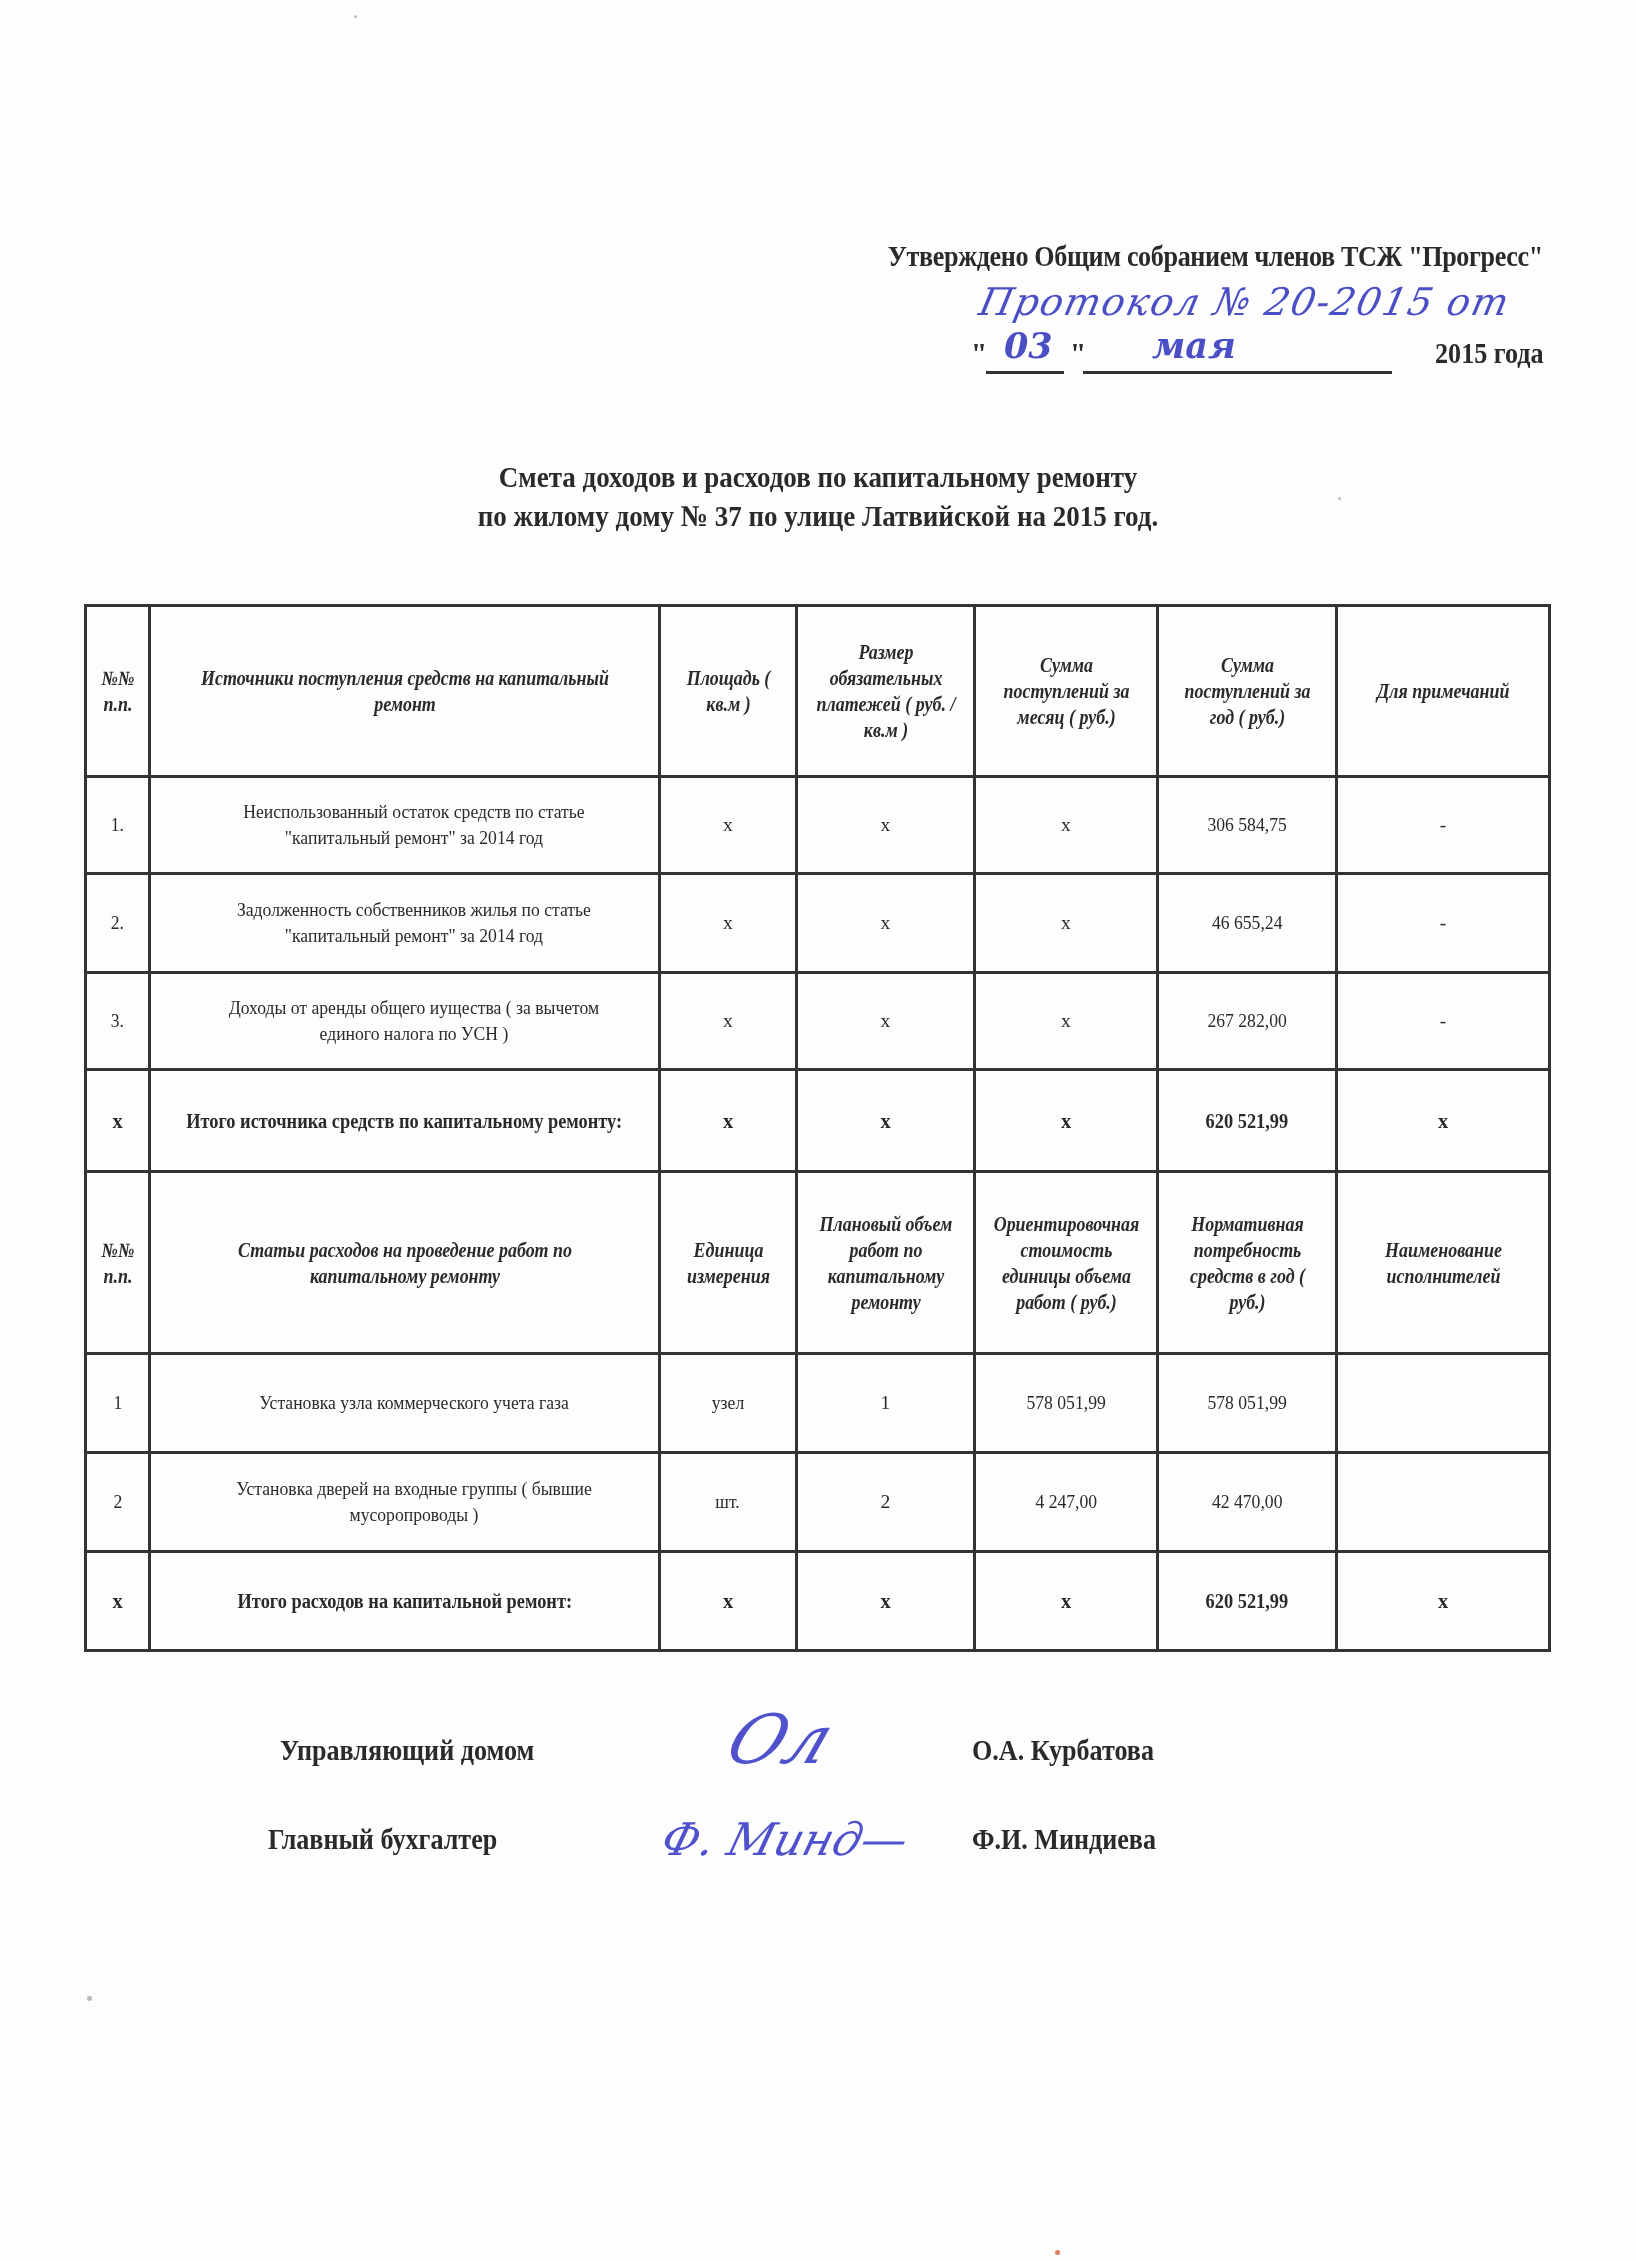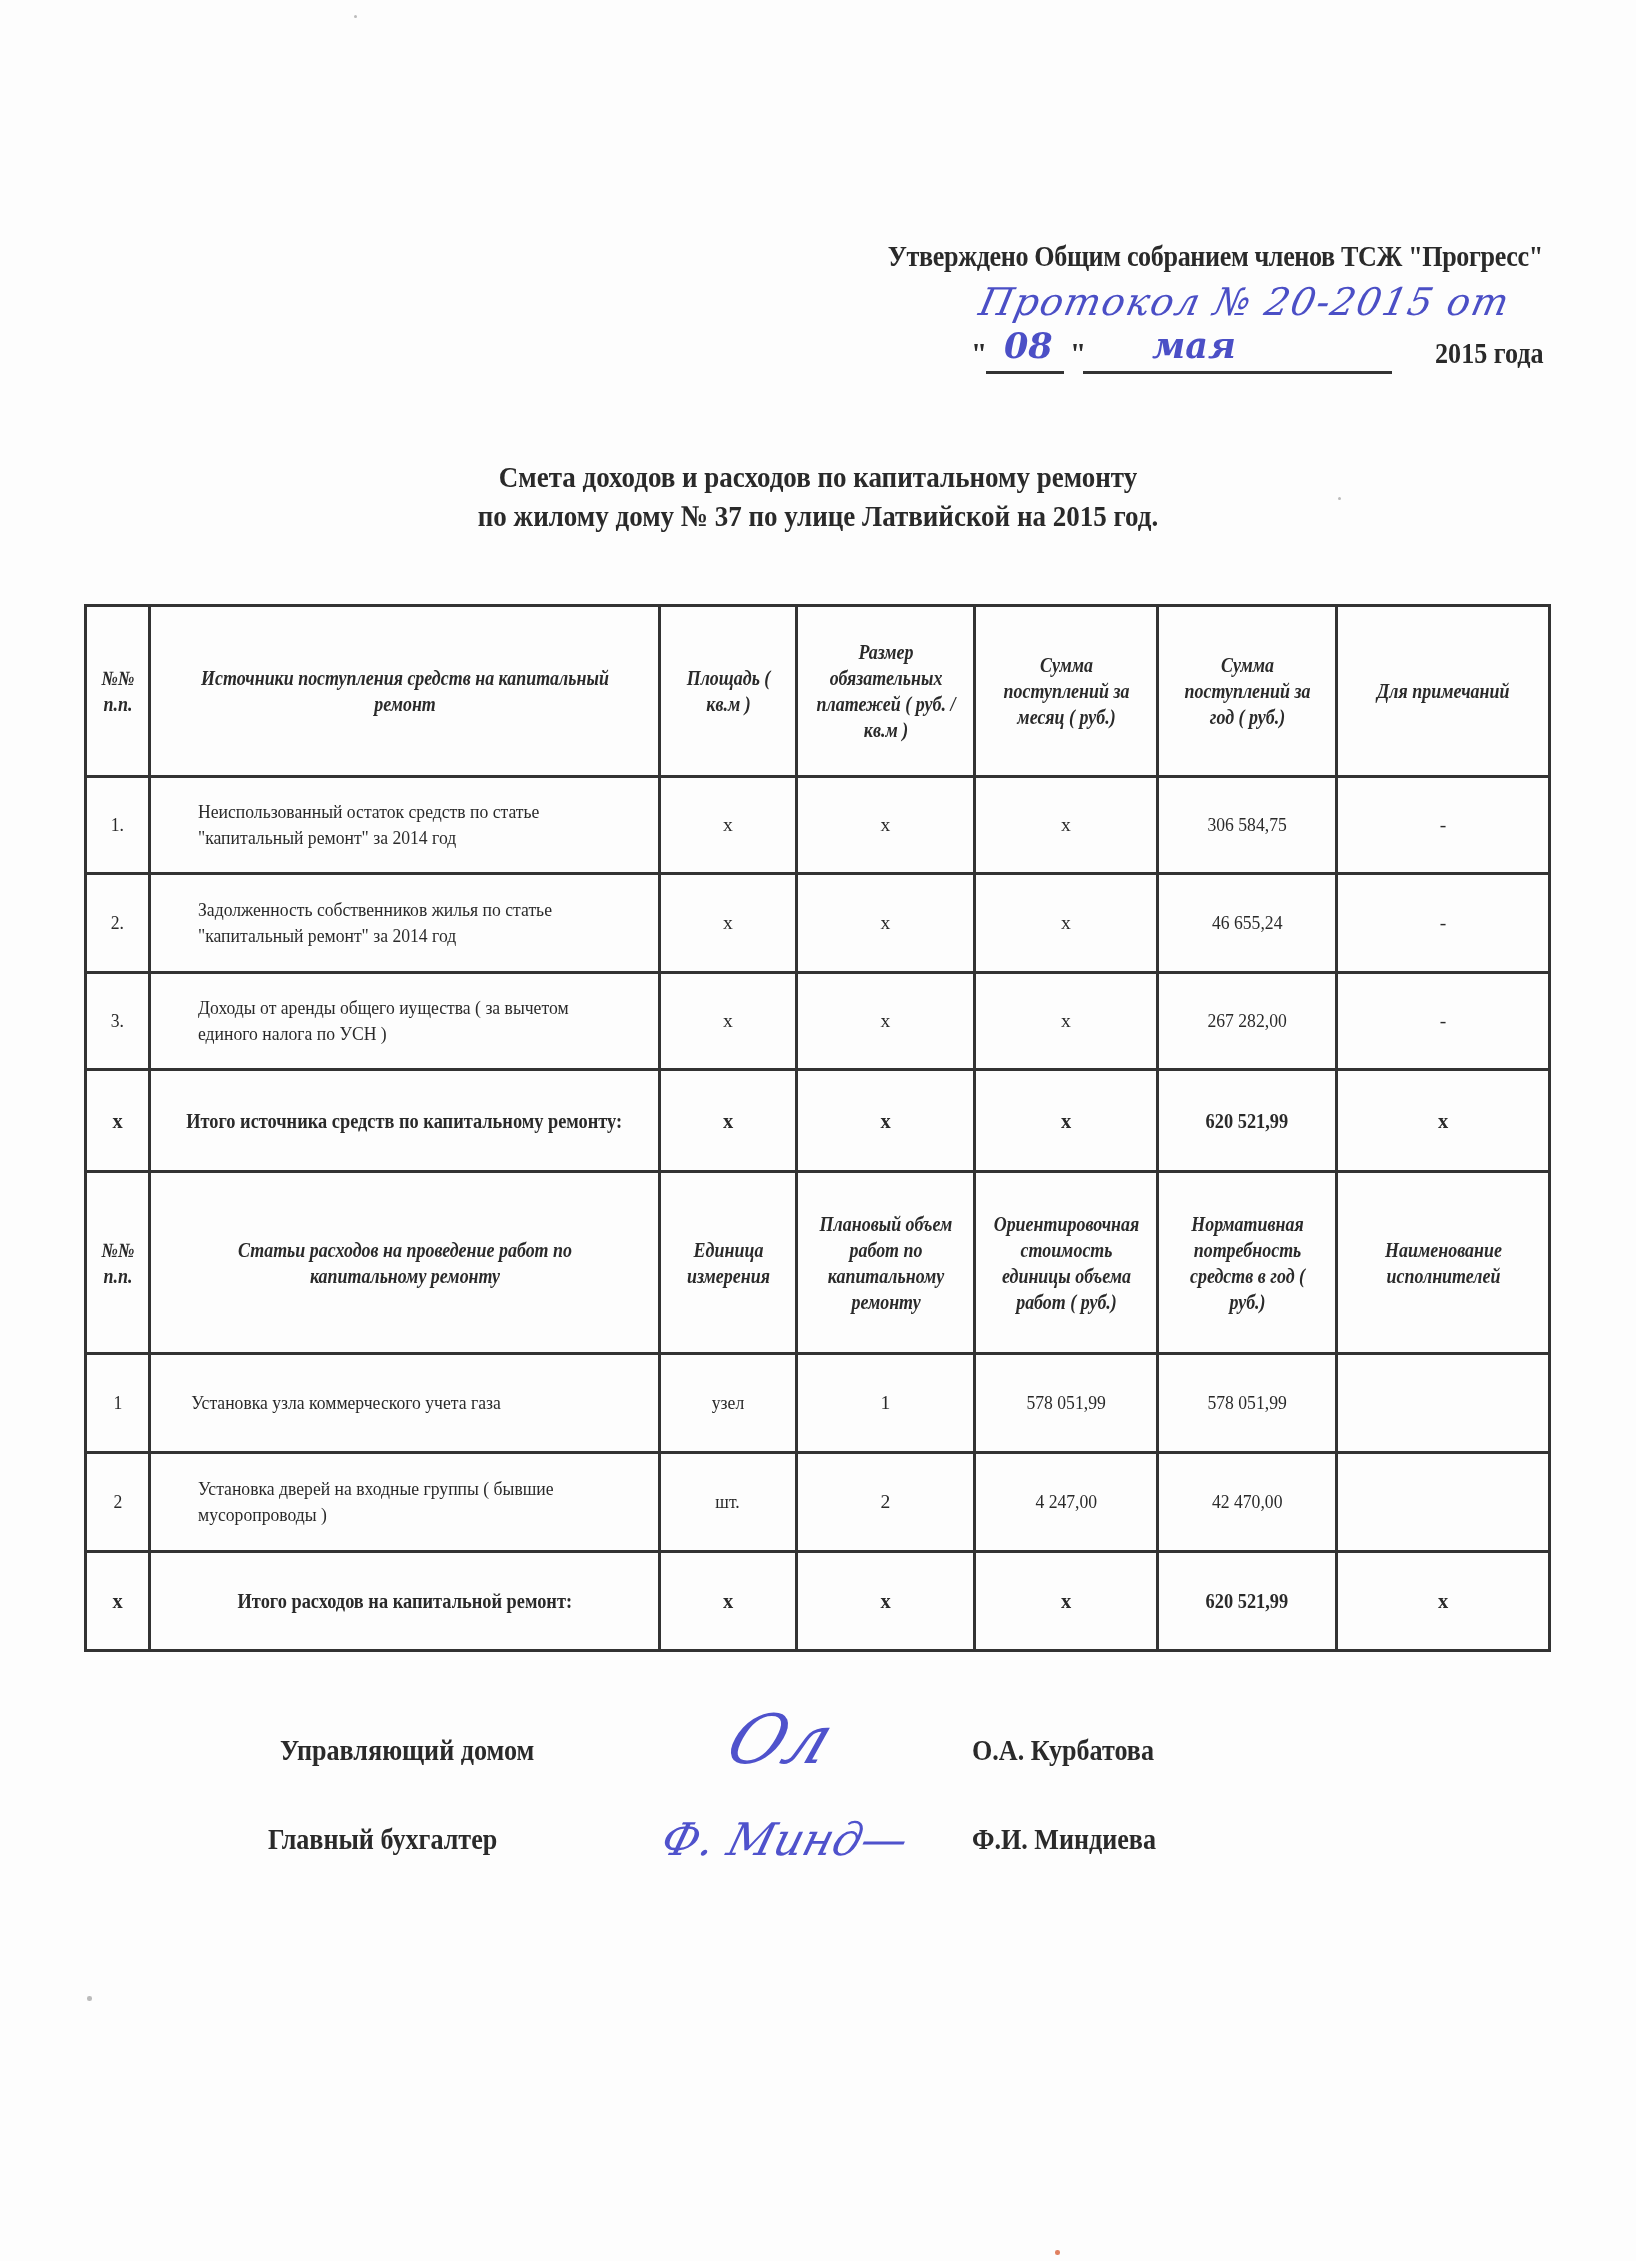--- a/index.html
+++ b/index.html
@@ -54,21 +54,21 @@
       font-size: 19.6px;
     }
     table.budget td {
       border: 3px solid #333;
       text-align: center;
       vertical-align: middle;
       padding: 0 4.5px;
       line-height: 26px;
       overflow: hidden;
     }
-    table.budget td.left { text-align: left; padding-left: 22.6px; }
+    table.budget td.left { text-align: center; padding-left: 22.6px; }
     .hdr td { font-style: italic; font-weight: bold; font-size: 20.4px; line-height: 25px; }
     .hdr td span { display: inline-block; transform: scaleX(0.88); }
     .total td { font-weight: bold; font-size: 20.4px; }
     td .n { display: inline-block; transform: scaleX(0.9); }
     .sig-row { font-size: 29px; font-weight: bold; white-space: nowrap; }
     .sig-row span { display: inline-block; transform: scaleX(0.9); transform-origin: left center; }
     .sig1-role { left: 280px; top: 1734px; }
     .sig1-name { left: 972px; top: 1734px; }
     .sig2-role { left: 268px; top: 1823px; }
     .sig2-name { left: 972px; top: 1823px; text-align: right; }
@@ -78,21 +78,21 @@
     .speck { position: absolute; background: #bbb; border-radius: 50%; }
   </style>
 </head>
 <body>
 
 <div class="abs approval">Утверждено Общим собранием членов ТСЖ "Прогресс"</div>
 <div class="abs hand protocol">Протокол № 20-2015 от</div>
 <div class="abs date-line">
   <span class="q" style="left:0;">"</span>
   <span class="u" style="left:15px; width:78px;"></span>
-  <span class="hand hv" style="left:33px;">08</span>
+  <span class="hand hv" style="left:33px;">03</span>
   <span class="q" style="left:99px;">"</span>
   <span class="u" style="left:112px; width:309px;"></span>
   <span class="hand hv" style="left:181px;">мая</span>
   <span class="yr">2015 года</span>
 </div>
 
 <div class="abs title">
   <span>Смета доходов и расходов по капитальному ремонту</span>
   <span>по жилому дому № 37 по улице Латвийской на 2015 год.</span>
 </div>

